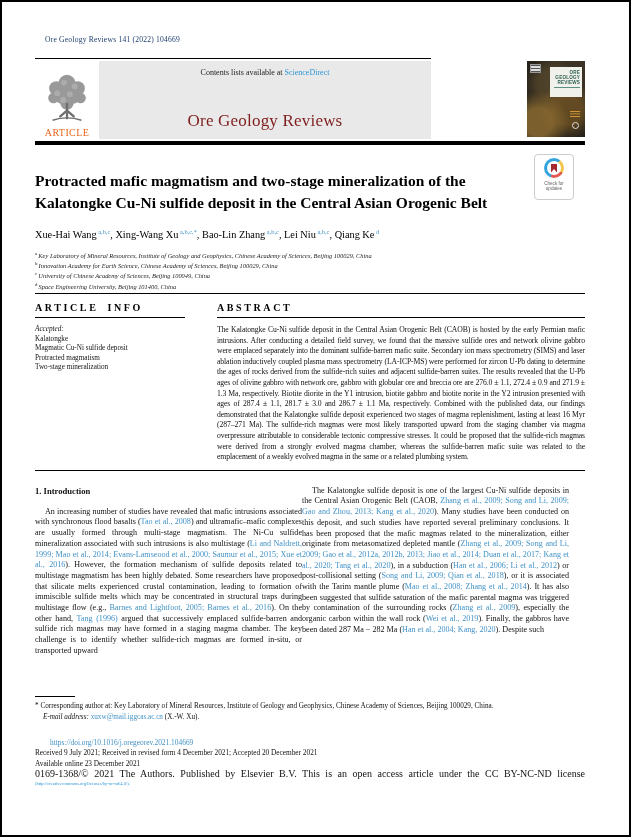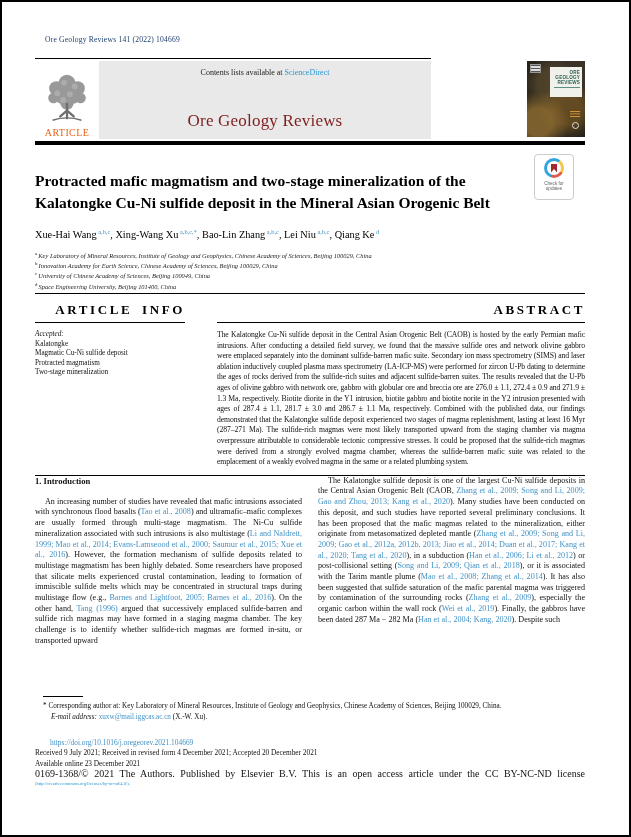--- a/index.html
+++ b/index.html
@@ -68,34 +68,34 @@
   .authors .sup { font-size:6.4px; vertical-align:4px; }
   .affils { position:absolute; top:248px; left:33px; width:550px; font-size:6.4px; font-style:italic;
             line-height:8.7px; color:#222; }
   .affils .asup { font-size:4.8px; vertical-align:2.5px; font-style:normal; }
 
   .rule-mid { position:absolute; top:291px; left:33px; width:550px; border-top:1px solid #000; }
 
   
   .main { position:absolute; top:300px; left:33px; width:550px; }
   .info-grid { display:grid; grid-template-columns:150px 368px; column-gap:32px; }
-  .sec-heading { font-size:13px; font-weight:bold; letter-spacing:2.6px; word-spacing:4px; color:#000;text-align:right; }
+  .sec-heading { font-size:10px; font-weight:bold; letter-spacing:2.6px; word-spacing:4px; color:#000; }
   .col-rule { border-top:1.1px solid #000; margin:4px 0 7px; }
   .kw-label { font-size:7.2px; font-style:italic; line-height:9.6px; }
   .kw { font-size:7.2px; line-height:9.6px; }
   .abstract-text { font-size:7.7px; line-height:10.6px; text-align:justify; letter-spacing:-.1px; color:#111; }
   .rule-full { border-top:1px solid #000; margin-top:7px; }
 
-  .body-grid { display:grid; grid-template-columns:267px 267px; column-gap:16px; }
+  .body-grid { display:grid; grid-template-columns:267px 267px; margin-top:15px; }
   .intro-heading { font-size:8.6px; font-weight:bold; margin-bottom:11px; }
   .body-text { font-size:8.1px; line-height:10.7px; text-align:justify; }
   .body-text.indent { text-indent:10px; }
 
   
-  .footnote { position:absolute; top:694px; left:41px; width:550px; }
+  .footnote { position:absolute; top:694px; left:33px; width:550px; }
   .fn-rule { width:40px; border-top:1px solid #000; margin-bottom:4px; }
   .fn-line { font-size:7.2px; line-height:10.5px; }
   .fn-email { font-size:7.2px; line-height:10.5px; padding-left:8px; }
   .fn-email .elabel { font-style:italic; }
   .footer { position:absolute; top:735px; left:33px; width:550px; }
   .doi { font-size:7.4px; line-height:11px;padding-left:15px; }
   .meta-line { font-size:7.3px; line-height:10.6px; color:#111; }
   .issn-line { font-size:10px; line-height:10.6px; text-align:justify; text-align-last:justify; }
   .license-line { font-size:4.5px; line-height:7px; color:#2b96d3; }
 </style>
@@ -166,21 +166,21 @@
       <div class="badge-inner">
           <div class="badge-book"></div>
         </div>
     </div>
     <div class="badge-text">
       <div>Check for</div>
       <div>updates</div>
     </div>
   </div>
 
-  <h1 class="title">Protracted mafic magmatism and two-stage mineralization of the Kalatongke Cu-Ni sulfide deposit in the Mineral Asian Orogenic Belt</h1>
+  <h1 class="title">Protracted mafic magmatism and two-stage mineralization of the Kalatongke Cu-Ni sulfide deposit in the Central Asian Orogenic Belt</h1>
 
   <div class="authors"><span>Xue-Hai Wang</span><span class="sup cite"> a,b,c</span><span>, </span><span>Xing-Wang Xu</span><span class="sup cite"> a,b,c,*</span><span>, </span><span>Bao-Lin Zhang</span><span class="sup cite"> a,b,c</span><span>, </span><span>Lei Niu</span><span class="sup cite"> a,b,c</span><span>, </span><span>Qiang Ke</span><span class="sup cite"> d</span></div>
 
   <div class="affils">
     <div><span class="asup">a </span><span>Key Laboratory of Mineral Resources, Institute of Geology and Geophysics, Chinese Academy of Sciences, Beijing 100029, China</span></div>
     <div><span class="asup">b </span><span>Innovation Academy for Earth Science, Chinese Academy of Sciences, Beijing 100029, China</span></div>
     <div><span class="asup">c </span><span>University of Chinese Academy of Sciences, Beijing 100049, China</span></div>
     <div><span class="asup">d </span><span>Space Engineering University, Beijing 101400, China</span></div>
   </div>
 

